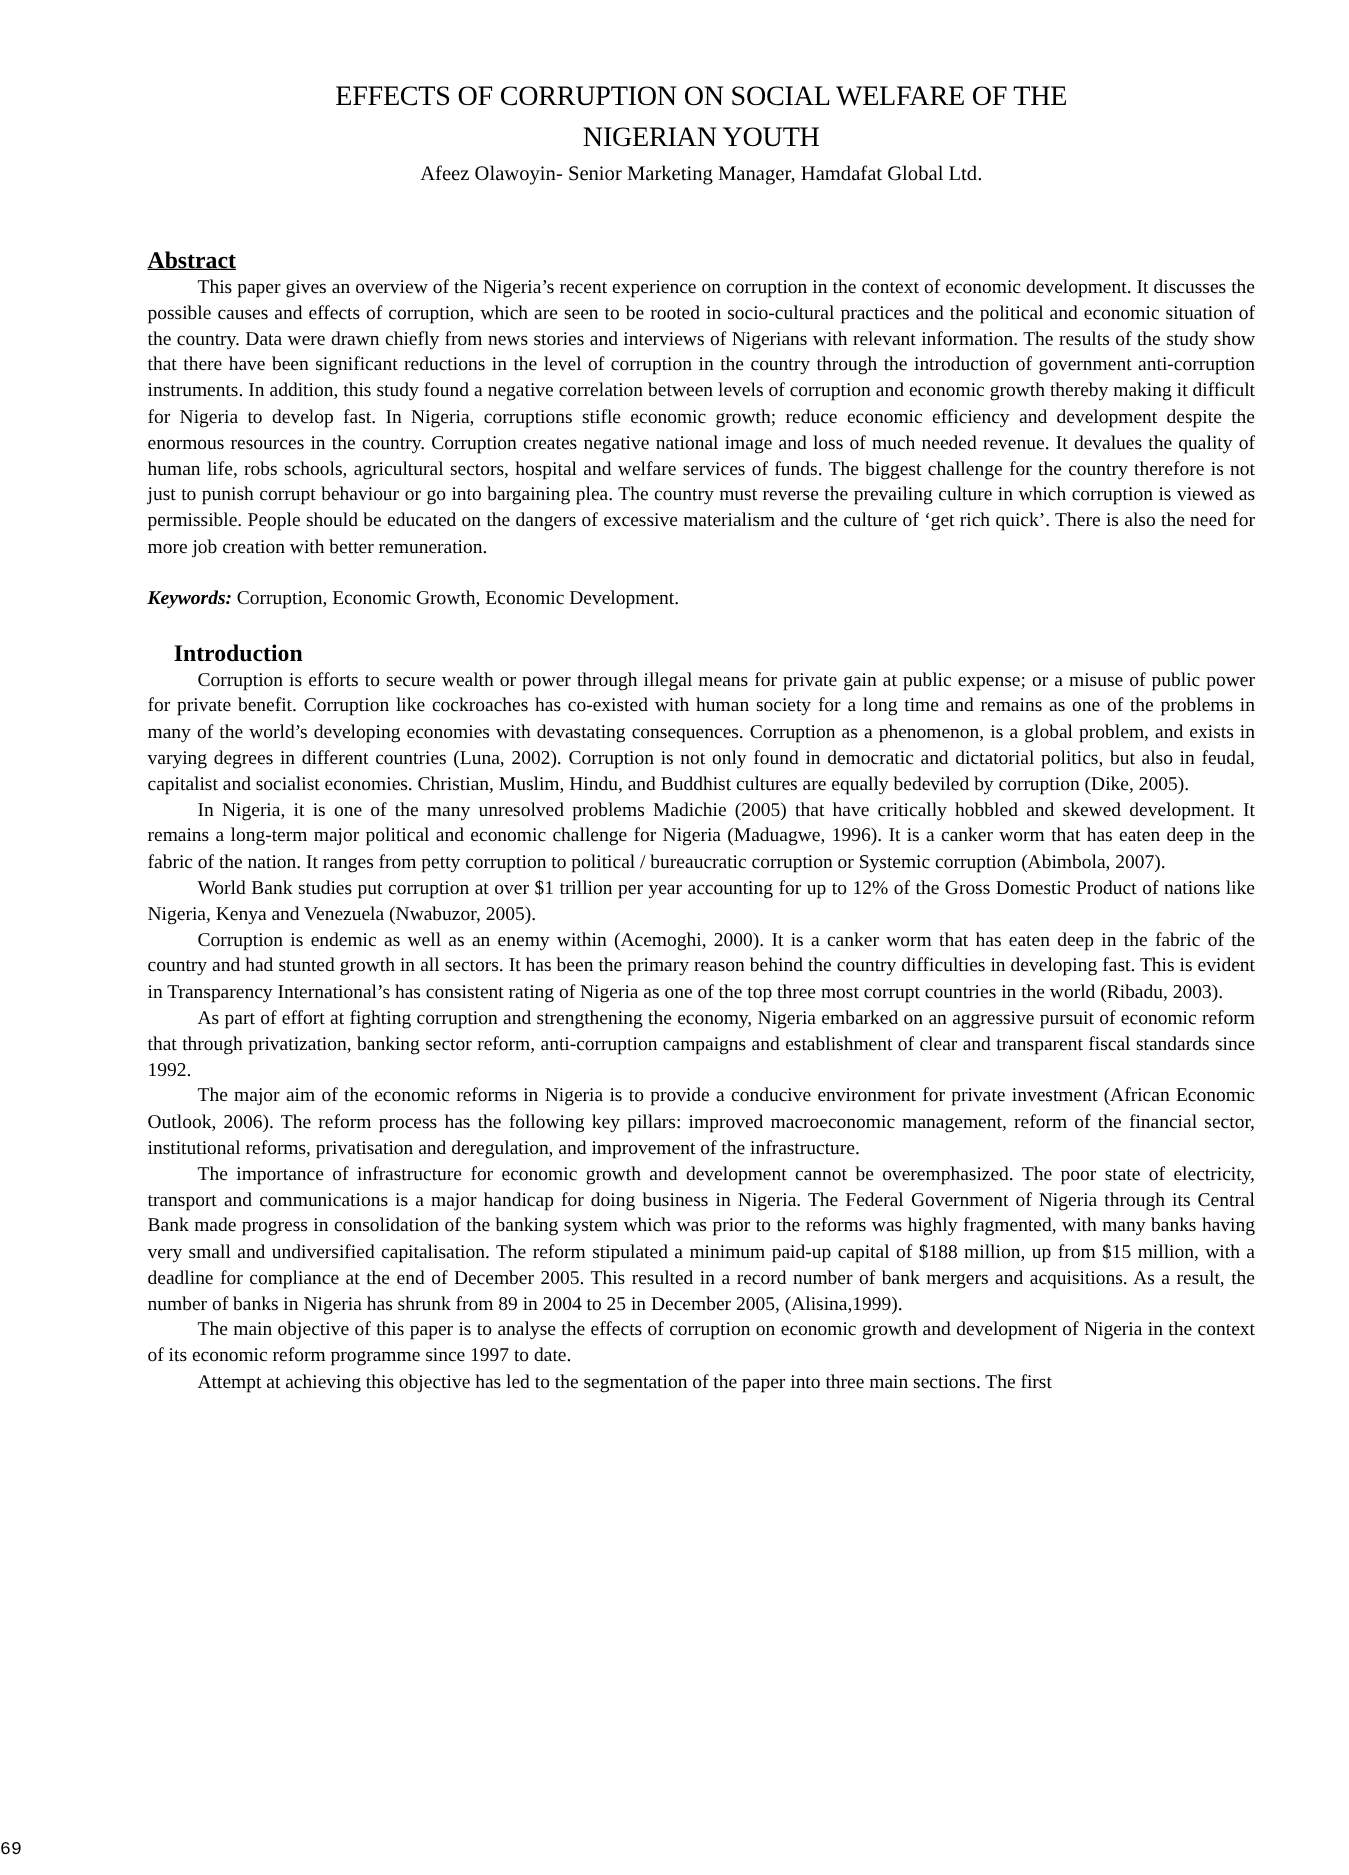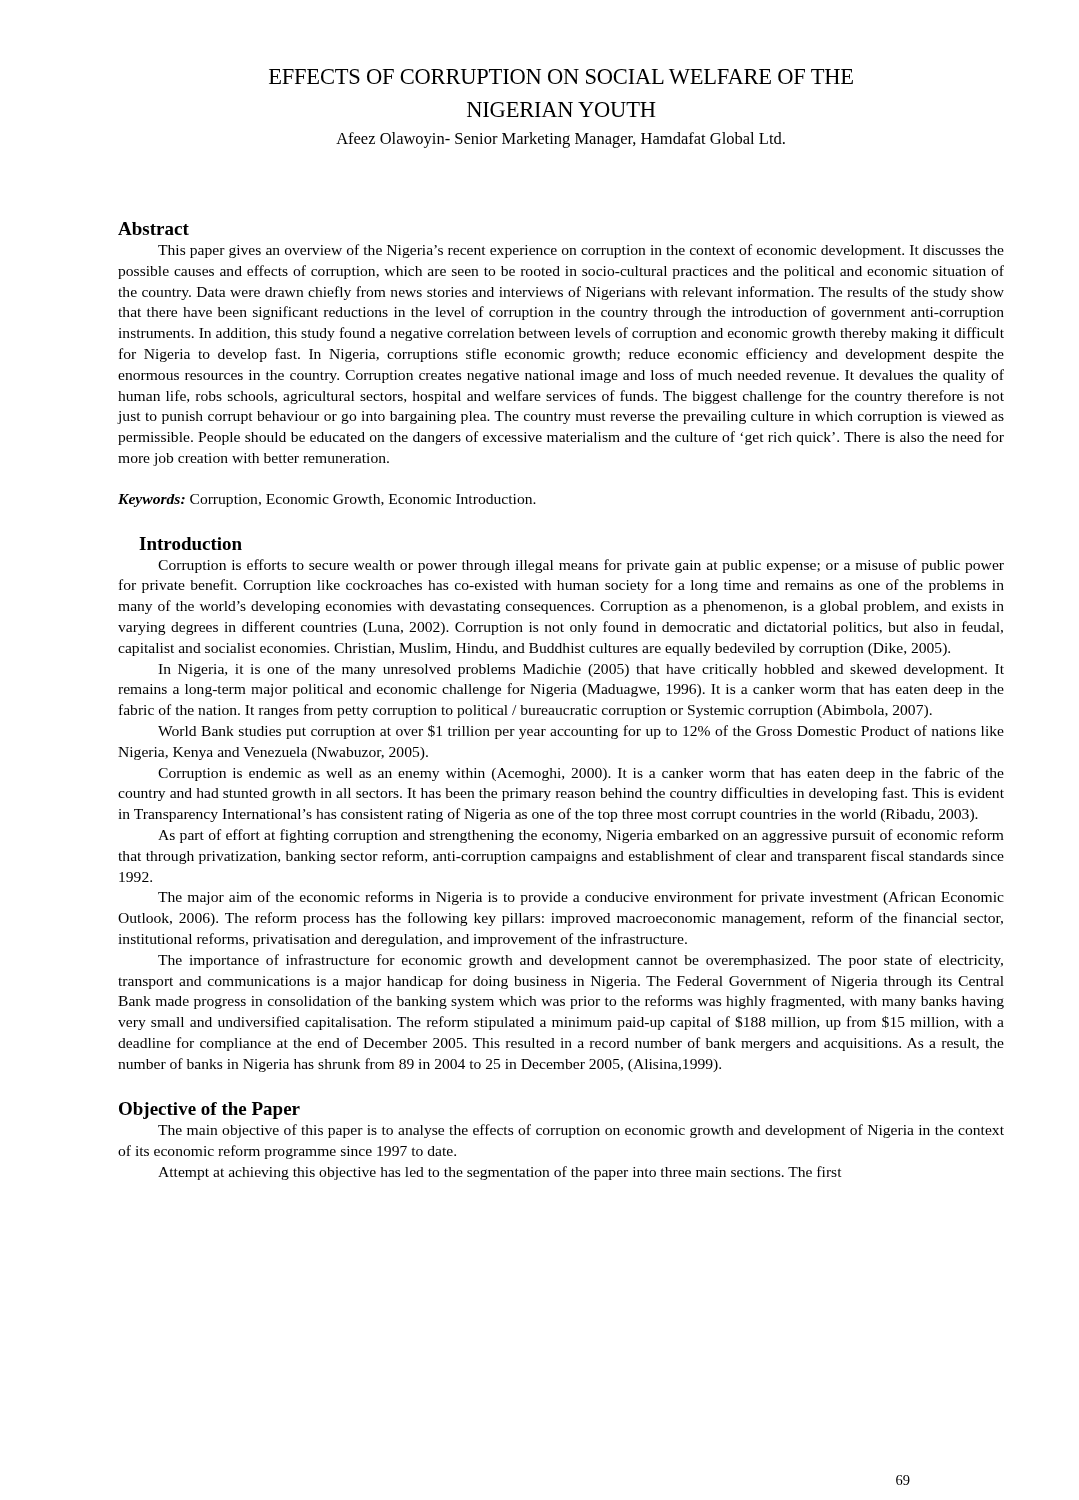--- a/index.html
+++ b/index.html
@@ -3,49 +3,48 @@
 <meta charset="utf-8">
 <style>
   html, body { margin: 0; padding: 0; background: #ffffff; }
   body { width: 1079px; height: 1500px; position: relative; overflow: hidden; color: #000; }
   .page { position: absolute; left: 118px; top: 60px; width: 886px; font-family: "Liberation Serif", serif; }
   .title { text-align: center; font-weight: normal; font-size: 22.5px; line-height: 33px; margin: 0; letter-spacing: -0.2px; }
   .author { text-align: center; font-size: 16.5px; line-height: 22px; margin: 2px 0 0 0; }
   h2 { font-size: 19px; font-weight: bold; margin: 0; line-height: 22px; }
   p { margin: 0; font-size: 15.6px; line-height: 20.8px; text-align: justify; }
   p.indent { text-indent: 40px; }
-  .abstract-head { margin-top: 68px; }
+  .abstract-head { margin-top: 48px; text-decoration: underline; }
   .keywords { margin-top: 20px; }
   .keywords em { font-weight: bold; font-style: italic; }
   .intro-head { margin-top: 23px; margin-left: 21px; }
   .obj-head { margin-top: 24px; }
-  .page-number { position: absolute; left: 0; width: 910px; top: 1472px; text-align: right; font-family: Liberation Serif, serif; font-size: 14.5px; }
+  .page-number { position: absolute; left: 0; width: 910px; top: 1472px; text-align: left; font-family: Liberation Mono, monospace; font-size: 14.5px; }
 </style>
 </head>
 <body>
 
 <div class="page">
   <h1 class="title">
     <span>EFFECTS OF CORRUPTION ON SOCIAL WELFARE OF THE</span><br>
     <span>NIGERIAN YOUTH</span>
   </h1>
   <div class="author">Afeez Olawoyin- Senior Marketing Manager, Hamdafat Global Ltd.</div>
 
   <h2 class="abstract-head">Abstract</h2>
   <p class="indent">This paper gives an overview of the Nigeria’s recent experience on corruption in the context of economic development. It discusses the possible causes and effects of corruption, which are seen to be rooted in socio-cultural practices and the political and economic situation of the country. Data were drawn chiefly from news stories and interviews of Nigerians with relevant information. The results of the study show that there have been significant reductions in the level of corruption in the country through the introduction of government anti-corruption instruments. In addition, this study found a negative correlation between levels of corruption and economic growth thereby making it difficult for Nigeria to develop fast. In Nigeria, corruptions stifle economic growth; reduce economic efficiency and development despite the enormous resources in the country. Corruption creates negative national image and loss of much needed revenue. It devalues the quality of human life, robs schools, agricultural sectors, hospital and welfare services of funds. The biggest challenge for the country therefore is not just to punish corrupt behaviour or go into bargaining plea. The country must reverse the prevailing culture in which corruption is viewed as permissible. People should be educated on the dangers of excessive materialism and the culture of ‘get rich quick’. There is also the need for more job creation with better remuneration.</p>
 
-  <p class="keywords"><em>Keywords:</em><span> Corruption, Economic Growth, Economic Introduction.</span></p>
+  <p class="keywords"><em>Keywords:</em><span> Corruption, Economic Growth, Economic Development.</span></p>
 
   <h2 class="intro-head">Introduction</h2>
   <p class="indent">Corruption is efforts to secure wealth or power through illegal means for private gain at public expense; or a misuse of public power for private benefit. Corruption like cockroaches has co-existed with human society for a long time and remains as one of the problems in many of the world’s developing economies with devastating consequences. Corruption as a phenomenon, is a global problem, and exists in varying degrees in different countries (Luna, 2002). Corruption is not only found in democratic and dictatorial politics, but also in feudal, capitalist and socialist economies. Christian, Muslim, Hindu, and Buddhist cultures are equally bedeviled by corruption (Dike, 2005).</p>
   <p class="indent">In Nigeria, it is one of the many unresolved problems Madichie (2005) that have critically hobbled and skewed development. It remains a long-term major political and economic challenge for Nigeria (Maduagwe, 1996). It is a canker worm that has eaten deep in the fabric of the nation. It ranges from petty corruption to political / bureaucratic corruption or Systemic corruption (Abimbola, 2007).</p>
   <p class="indent">World Bank studies put corruption at over $1 trillion per year accounting for up to 12% of the Gross Domestic Product of nations like Nigeria, Kenya and Venezuela (Nwabuzor, 2005).</p>
   <p class="indent">Corruption is endemic as well as an enemy within (Acemoghi, 2000). It is a canker worm that has eaten deep in the fabric of the country and had stunted growth in all sectors. It has been the primary reason behind the country difficulties in developing fast. This is evident in Transparency International’s has consistent rating of Nigeria as one of the top three most corrupt countries in the world (Ribadu, 2003).</p>
   <p class="indent">As part of effort at fighting corruption and strengthening the economy, Nigeria embarked on an aggressive pursuit of economic reform that through privatization, banking sector reform, anti-corruption campaigns and establishment of clear and transparent fiscal standards since 1992.</p>
   <p class="indent">The major aim of the economic reforms in Nigeria is to provide a conducive environment for private investment (African Economic Outlook, 2006). The reform process has the following key pillars: improved macroeconomic management, reform of the financial sector, institutional reforms, privatisation and deregulation, and improvement of the infrastructure.</p>
   <p class="indent">The importance of infrastructure for economic growth and development cannot be overemphasized. The poor state of electricity, transport and communications is a major handicap for doing business in Nigeria. The Federal Government of Nigeria through its Central Bank made progress in consolidation of the banking system which was prior to the reforms was highly fragmented, with many banks having very small and undiversified capitalisation. The reform stipulated a minimum paid-up capital of $188 million, up from $15 million, with a deadline for compliance at the end of December 2005. This resulted in a record number of bank mergers and acquisitions. As a result, the number of banks in Nigeria has shrunk from 89 in 2004 to 25 in December 2005, (Alisina,1999).</p>
 
-  <h2 class="obj-head">Objective of the Paper</h2>
   <p class="indent">The main objective of this paper is to analyse the effects of corruption on economic growth and development of Nigeria in the context of its economic reform programme since 1997 to date.</p>
   <p class="indent">Attempt at achieving this objective has led to the segmentation of the paper into three main sections. The first</p>
 </div>
 
 <div class="page-number">69</div>
 
 </body></html>

